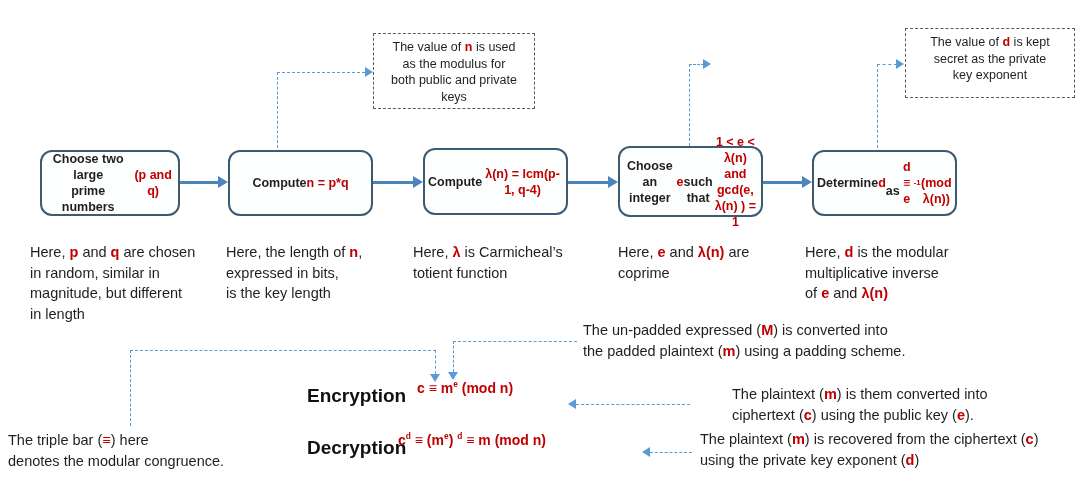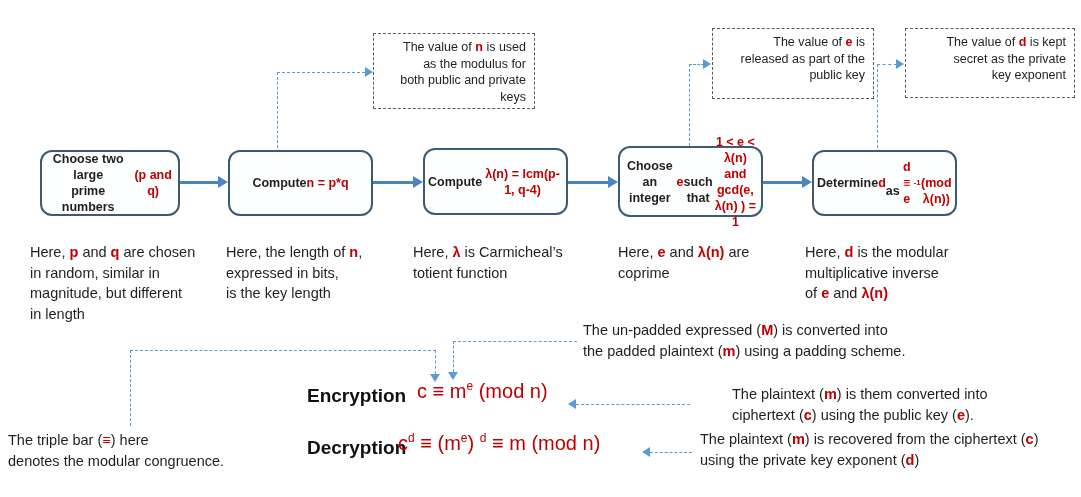--- a/index.html
+++ b/index.html
@@ -16,54 +16,51 @@
   }
   
   .flow-box{
     position:absolute;border:2.2px solid var(--box_border);border-radius:12px;background:#fdfefe;
     display:flex;align-items:center;justify-content:center;text-align:center;
     font-weight:700;font-size:12.5px;line-height:16px;white-space:pre-wrap;padding:1px 3px;box-sizing:border-box;
   }
   
   .callout{
     position:absolute;border:1px dashed #595959;background:#ffffff;
-    font-size:12.5px;line-height:16.5px;white-space:pre-wrap;padding:5px 8px;box-sizing:border-box;text-align:right;
+    font-size:12.5px;line-height:16.5px;white-space:pre-wrap;padding:5px 8px;box-sizing:border-box;text-align:center;
   }
   
   .note{
     position:absolute;font-size:14.5px;line-height:20.5px;white-space:pre-wrap;text-align:left;
   }
   .red{color:var(--red);font-weight:700;}
   
   .sline{position:absolute;height:3px;background:var(--arrow_blue);}
   .shead{position:absolute;width:0;height:0;border-top:6px solid transparent;border-bottom:6px solid transparent;border-left:10px solid var(--arrow_blue);}
   
   .hdash{position:absolute;border-top:1.6px dashed var(--dashed_blue);height:0;}
   .vdash{position:absolute;border-left:1.6px dashed var(--dashed_blue);width:0;}
   .ah-right{position:absolute;width:0;height:0;border-top:5px solid transparent;border-bottom:5px solid transparent;border-left:8px solid var(--dashed_blue);}
   .ah-down{position:absolute;width:0;height:0;border-left:5px solid transparent;border-right:5px solid transparent;border-top:8px solid var(--dashed_blue);}
   .ah-left{position:absolute;width:0;height:0;border-top:5px solid transparent;border-bottom:5px solid transparent;border-right:8px solid var(--dashed_blue);}
   
   .biglabel{position:absolute;font-weight:700;font-size:19px;color:#111;}
-  .formula{position:absolute;font-weight:400;font-size:20px;color:var(--red);white-space:pre;}
+  .formula{position:absolute;font-weight:700;font-size:14px;color:var(--red);white-space:pre;}
   .formula sup{font-size:60%;}
   .flow-box sup{font-size:62%;}
 </style>
 </head>
 <body>
 
 <div class="canvas">
 
   <div class="callout" style="left:373px;top:33px;width:162px;height:76px"><span>The value of </span><span class="red">n</span><span> is used
 as the modulus for
 both public and private
 keys</span></div>
-  <div class="callout" style="left:712px;top:28px;width:162px;height:71px"><span>The value of </span><span class="red">e</span><span> is
-released as part of the
-public key</span></div>
   <div class="callout" style="left:905px;top:28px;width:170px;height:70px"><span>The value of </span><span class="red">d</span><span> is kept
 secret as the private
 key exponent</span></div>
 
   <div class="vdash" style="left:277px;top:72px;height:76px"></div>
   <div class="hdash" style="left:277px;top:72px;width:88px"></div>
   <div class="ah-right" style="left:365px;top:67px"></div>
 
   <div class="vdash" style="left:689px;top:64px;height:82px"></div>
   <div class="hdash" style="left:689px;top:64px;width:15px"></div>

